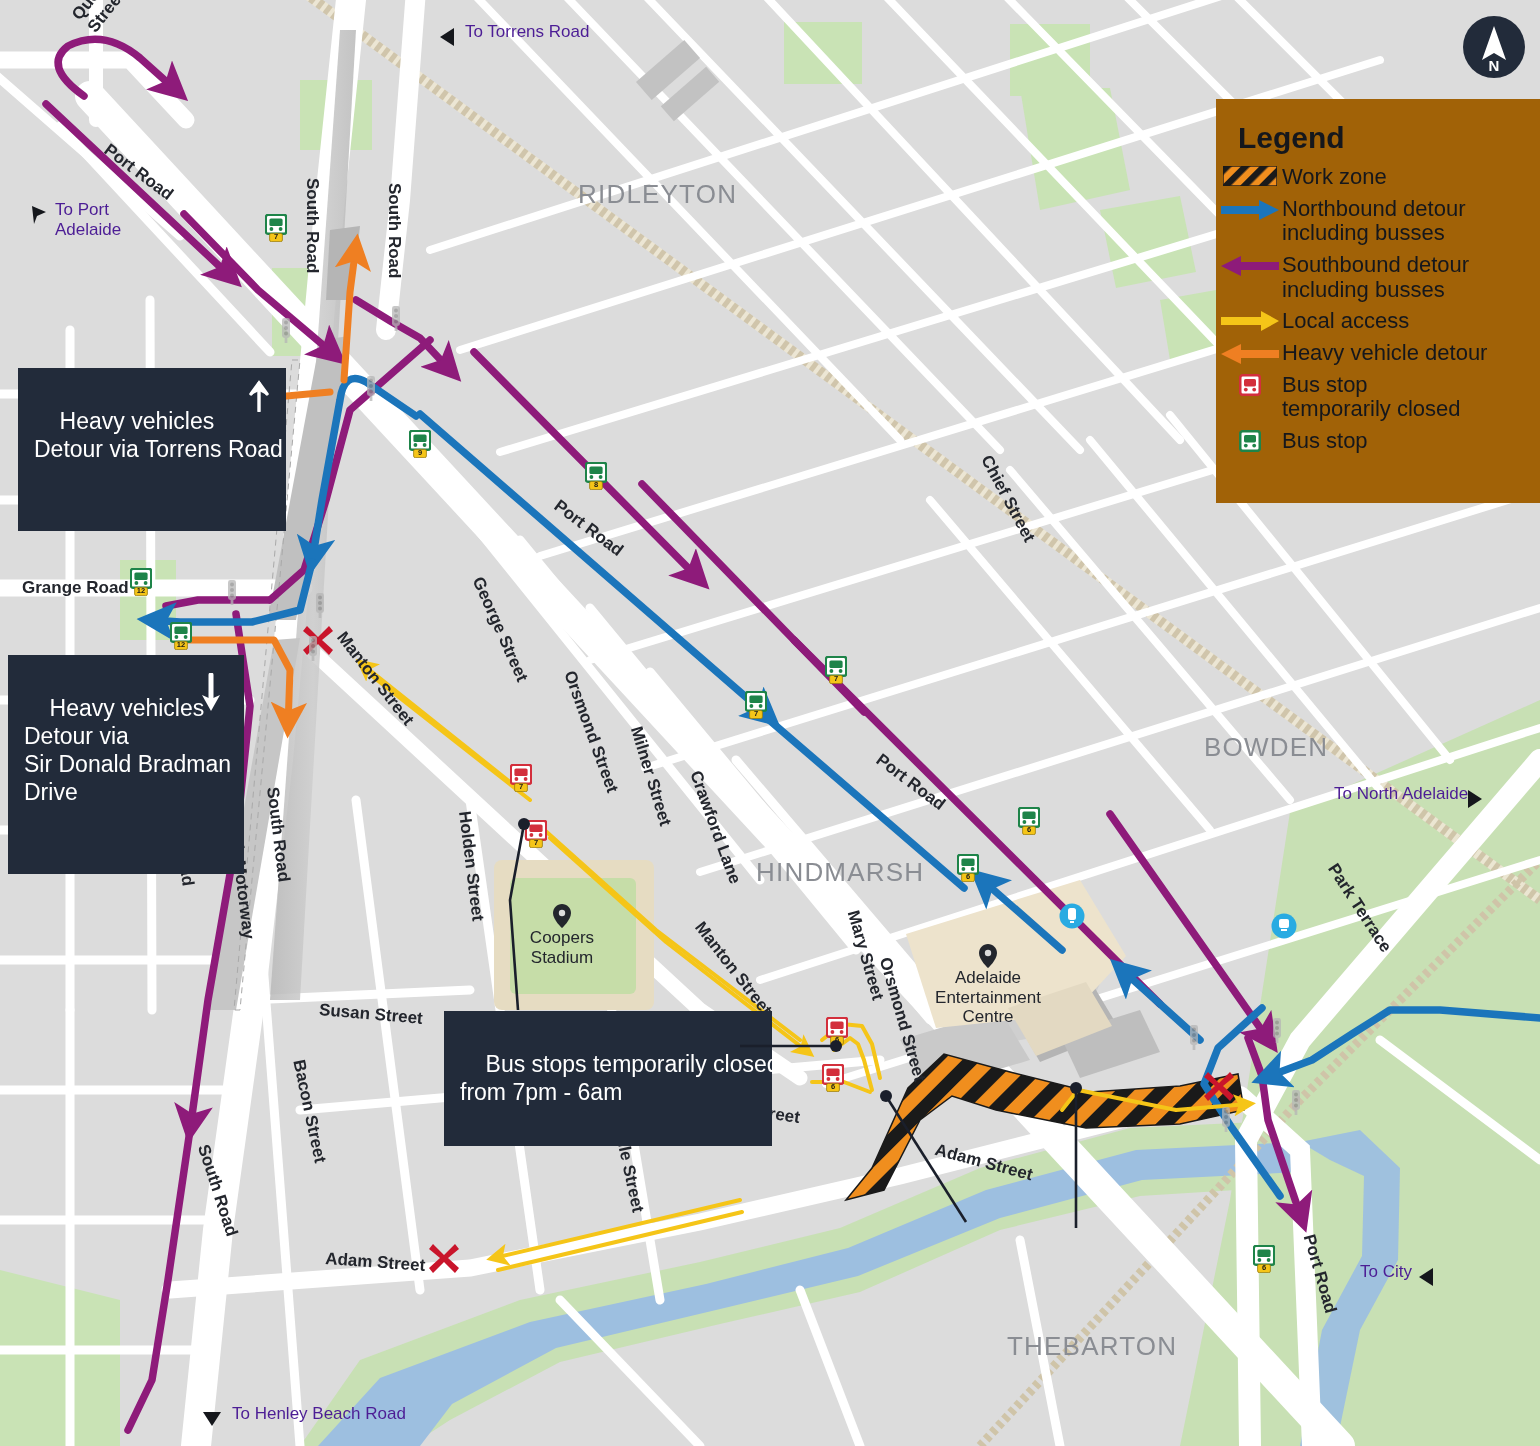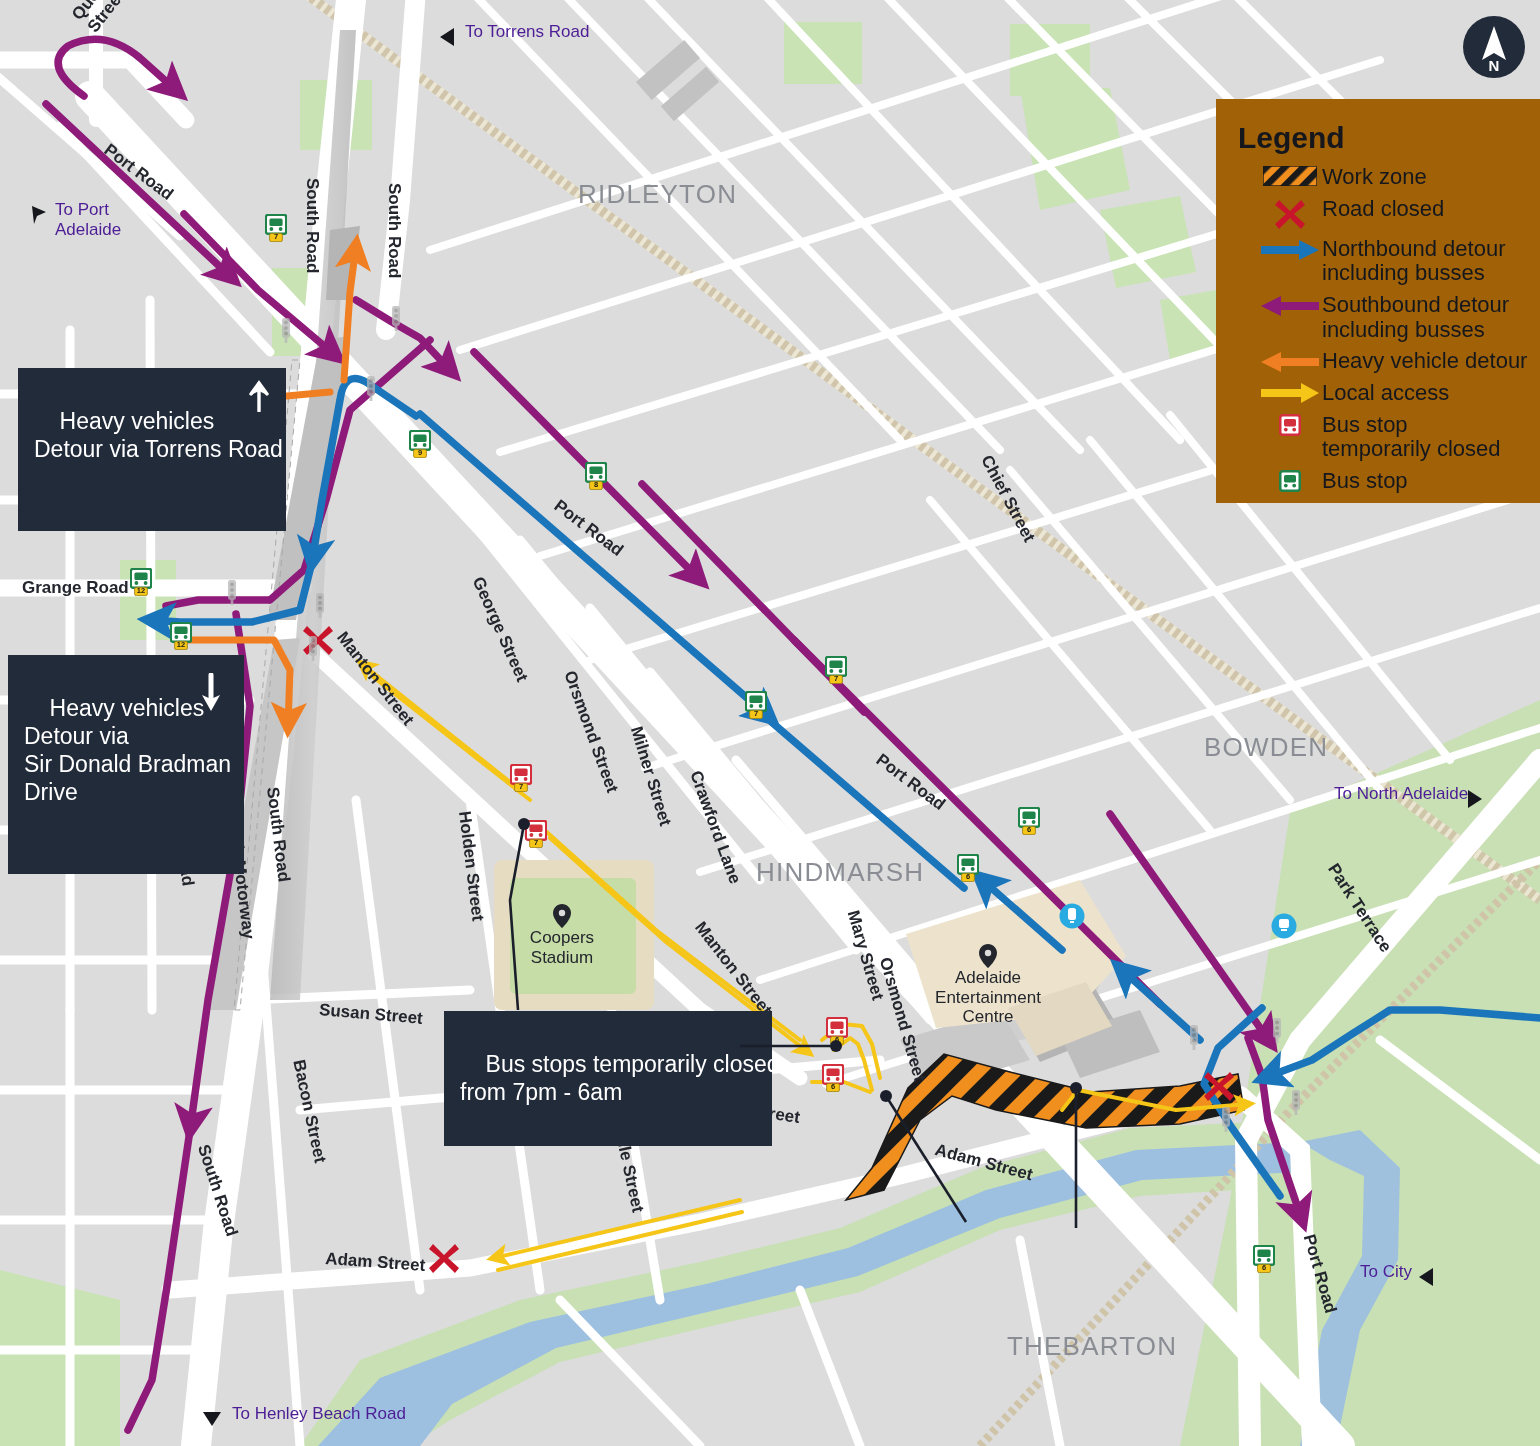--- a/index.html
+++ b/index.html
@@ -10,21 +10,21 @@
   .lbl.street{font-size:17px;color:#23262d;}
   .lbl.suburb{font-weight:400;font-size:26px;color:#8a8d93;letter-spacing:1.2px;}
   .lbl.place{font-weight:400;font-size:17px;color:#23262d;text-align:center;line-height:1.15;}
   .lbl.direction{font-weight:400;font-size:17px;color:#4c1d95;}
   .callout{position:absolute;background:#222b3a;color:#fff;padding:11px 16px 12px 16px;
            font-size:23px;line-height:1.22;font-weight:400;white-space:pre;}
   .callout .arw{position:absolute;}
   #legend{position:absolute;left:1216px;top:99px;width:324px;height:404px;background:#a16207;
           padding:0;box-sizing:border-box;}
   #legend h2{margin:0;padding:22px 0 6px 22px;font-size:30px;font-weight:700;color:#15171c;}
-  .leg-row{display:flex;align-items:flex-start;padding:3px 0 3px 12px;margin-left:30px;}
+  .leg-row{display:flex;align-items:flex-start;padding:3px 0 3px 2px;}
   .leg-sym{width:64px;flex:0 0 64px;display:flex;align-items:center;justify-content:center;
            padding-top:2px;}
   .leg-txt{font-size:22px;line-height:1.12;color:#15171c;font-weight:400;padding-top:1px;}
   svg{display:block;}
 </style>
 </head>
 <body>
 
 <div id="map">
 
@@ -702,59 +702,51 @@
                   <rect width="6.5" height="13" fill="#1A1A1A"></rect>
                 </pattern>
               </defs>
               <rect width="54" height="20" fill="url(#lh)" stroke="#1A1A1A" stroke-width="1.4"></rect>
             </svg>
           </div>
           <div class="leg-txt" style="white-space: pre;">Work zone</div>
         </div>
         <div class="leg-row">
           <div class="leg-sym">
-            <svg width="30" height="32" viewBox="0 0 30 32">
-              <path d="M4,2 L15,13 L26,2 L30,7 L19,16 L30,26 L26,31 L15,20 L4,31 L0,26 L11,16 L0,7 Z" fill="#C9152B"></path>
-            </svg>
-          </div>
-          <div class="leg-txt" style="white-space: pre;">Road closed</div>
-        </div>
-        <div class="leg-row">
-          <div class="leg-sym">
             <svg width="58" height="24" viewBox="0 0 58 24">
               <path d="M0,8 L38,8 L38,2 L58,12 L38,22 L38,16 L0,16 Z" fill="#1B75BB"></path>
             </svg>
           </div>
           <div class="leg-txt" style="white-space: pre;">Northbound detour
 including busses</div>
         </div>
         <div class="leg-row">
           <div class="leg-sym">
             <svg width="58" height="24" viewBox="0 0 58 24">
               <path d="M58,8 L20,8 L20,2 L0,12 L20,22 L20,16 L58,16 Z" fill="#8E1B7A"></path>
             </svg>
           </div>
           <div class="leg-txt" style="white-space: pre;">Southbound detour
 including busses</div>
         </div>
         <div class="leg-row">
           <div class="leg-sym">
+            <svg width="58" height="22" viewBox="0 0 58 22">
+              <path d="M0,7 L40,7 L40,1 L58,11 L40,21 L40,15 L0,15 Z" fill="#F5C518"></path>
+            </svg>
+          </div>
+          <div class="leg-txt" style="white-space: pre;">Local access</div>
+        </div>
+        <div class="leg-row">
+          <div class="leg-sym">
             <svg width="58" height="24" viewBox="0 0 58 24">
               <path d="M58,8 L20,8 L20,2 L0,12 L20,22 L20,16 L58,16 Z" fill="#EF7F22"></path>
             </svg>
           </div>
           <div class="leg-txt" style="white-space: pre;">Heavy vehicle detour</div>
-        </div>
-        <div class="leg-row">
-          <div class="leg-sym">
-            <svg width="58" height="22" viewBox="0 0 58 22">
-              <path d="M0,7 L40,7 L40,1 L58,11 L40,21 L40,15 L0,15 Z" fill="#F5C518"></path>
-            </svg>
-          </div>
-          <div class="leg-txt" style="white-space: pre;">Local access</div>
         </div>
         <div class="leg-row">
           <div class="leg-sym">
             <svg width="22" height="22" viewBox="0 0 22 22">
               <rect x="1.2" y="1.2" width="19.6" height="19.6" rx="2.6" fill="#fff" stroke="#D32F3C" stroke-width="2.6"></rect>
               <rect x="5" y="5" width="12" height="7.4" rx="1.6" fill="#D32F3C"></rect>
               <circle cx="6.8" cy="15.6" r="1.9" fill="#D32F3C"></circle>
               <circle cx="15.2" cy="15.6" r="1.9" fill="#D32F3C"></circle>
             </svg>
           </div>

